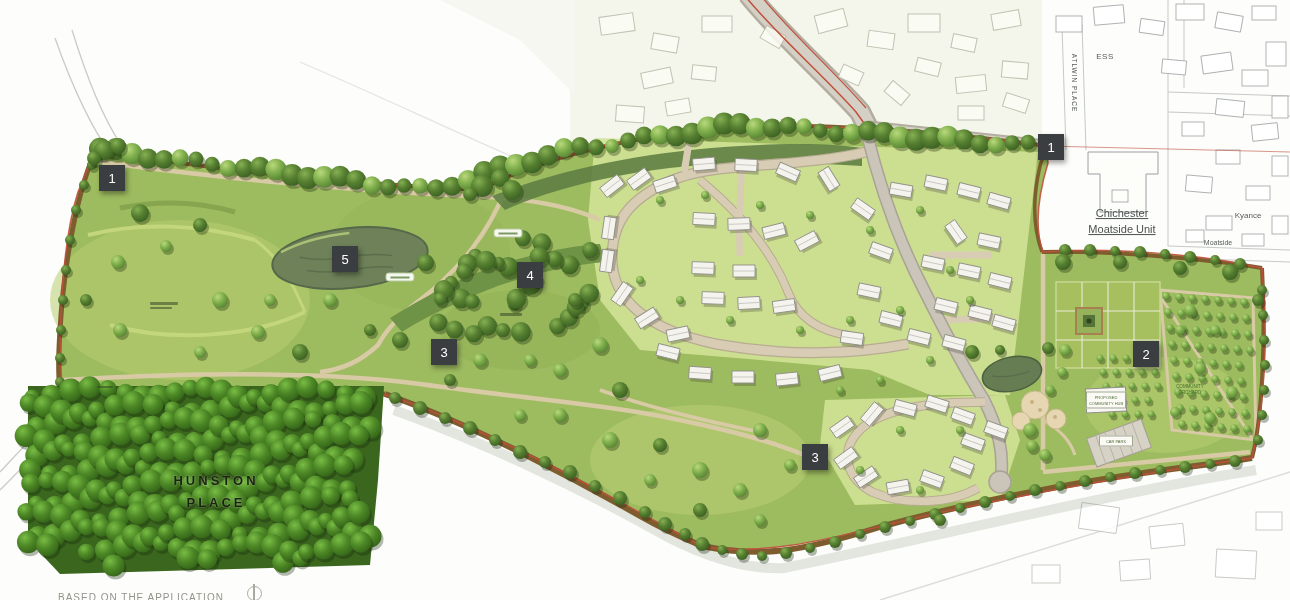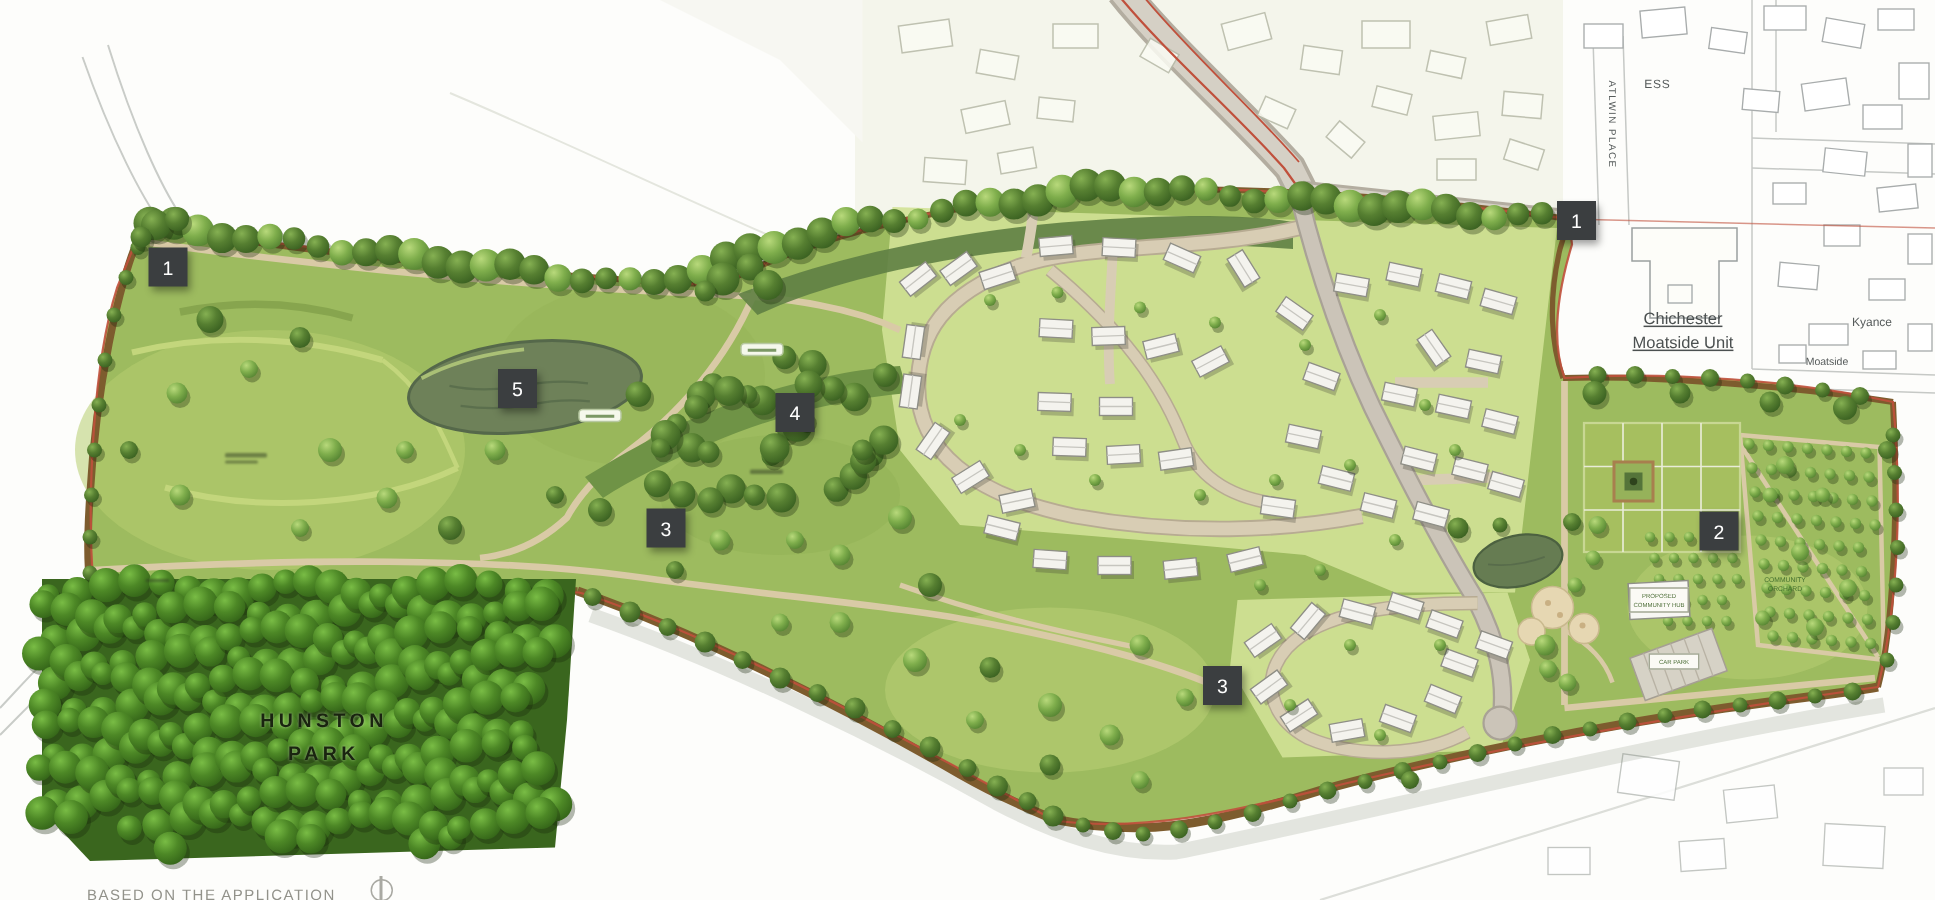--- a/index.html
+++ b/index.html
@@ -1412,21 +1412,21 @@
           <circle cx="372.0960224165486" cy="539.1290449263763" r="11.382112078167221" fill="rgba(22,38,10,0.32)"></circle>
           <circle cx="370.0960224165486" cy="536.1290449263763" r="11.382112078167221" fill="url(#tg2)"></circle>
           <circle cx="362.9007790188198" cy="545.0098714690247" r="10.617788741995454" fill="rgba(22,38,10,0.32)"></circle>
           <circle cx="360.9007790188198" cy="542.0098714690247" r="10.617788741995454" fill="url(#tg2)"></circle>
         </g>
   </g>
 </svg>
 
 <div class="lbl hunston" style="left:187px;top:492px;margin-left:29px;">
   <div>HUNSTON</div>
-  <div>PARK</div>
+  <div>PLACE</div>
 </div>
 <div class="lbl chichester" style="left:1122px;top:222px;text-decoration:underline;">
   <div>Chichester</div>
   <div>Moatside Unit</div>
 </div>
 <div class="lbl street" style="left:1226px;top:215px;font-size:8px;padding-left:44px;">Kyance</div>
 <div class="lbl street" style="left:1218px;top:242px;font-size:7px;">Moatside</div>
 <div class="lbl street" style="left:1105px;top:56px;font-size:8px;letter-spacing:0.5px;">ESS</div>
 <div class="lbl street vert" style="left:1074px;top:83px;font-size:6.5px;letter-spacing:1px;">ATLWIN PLACE</div>
 

